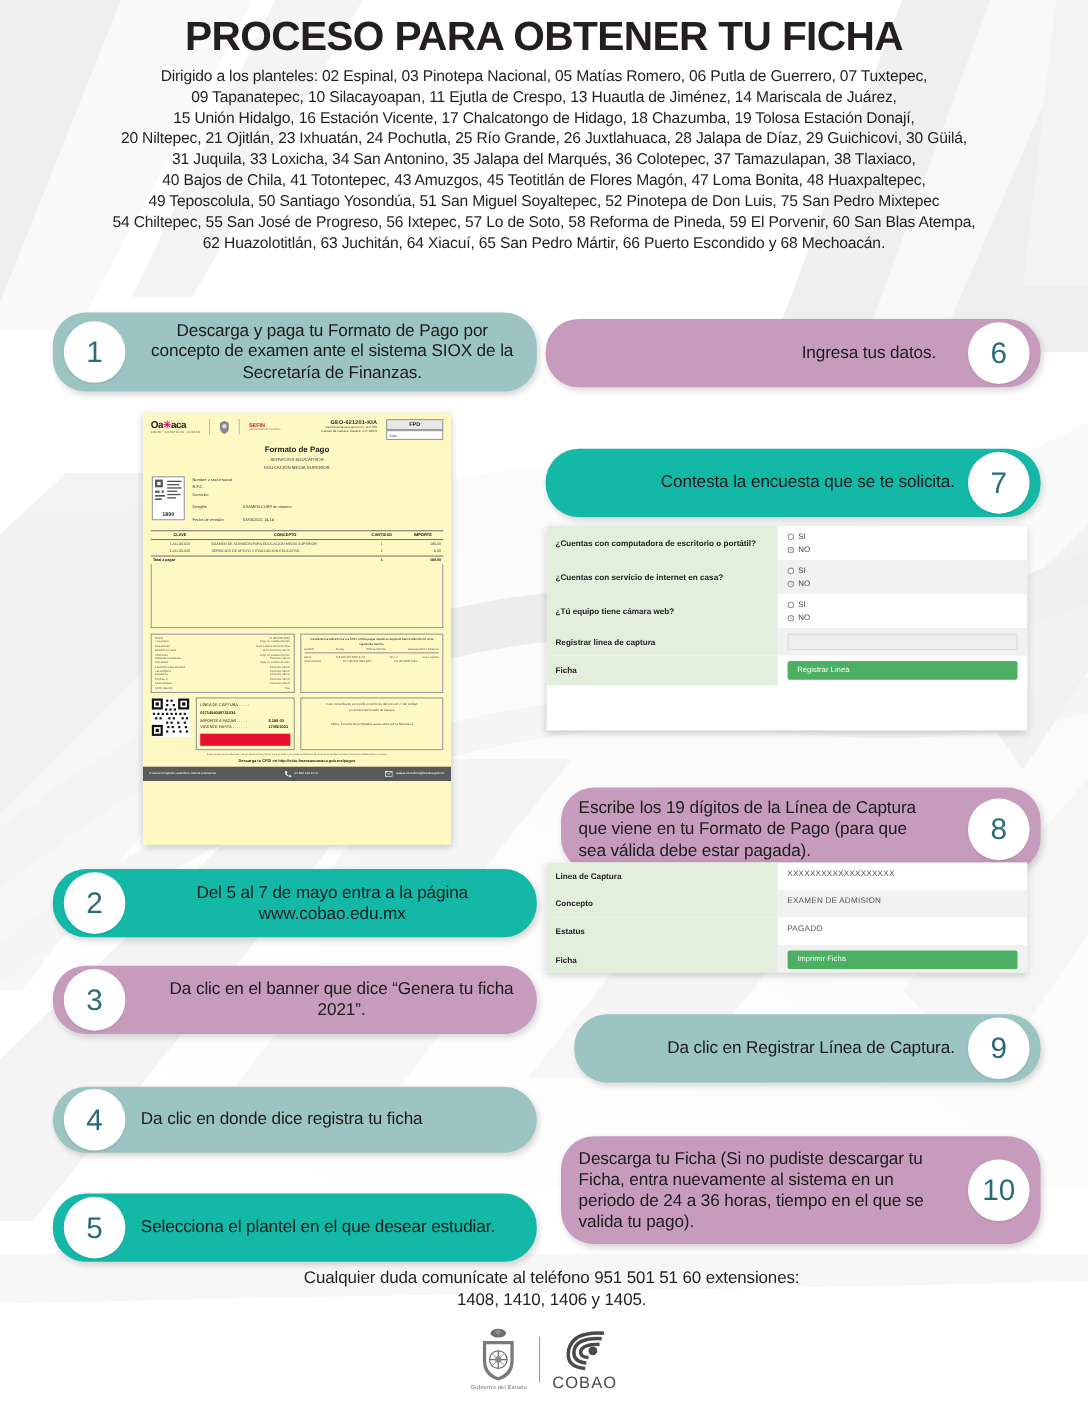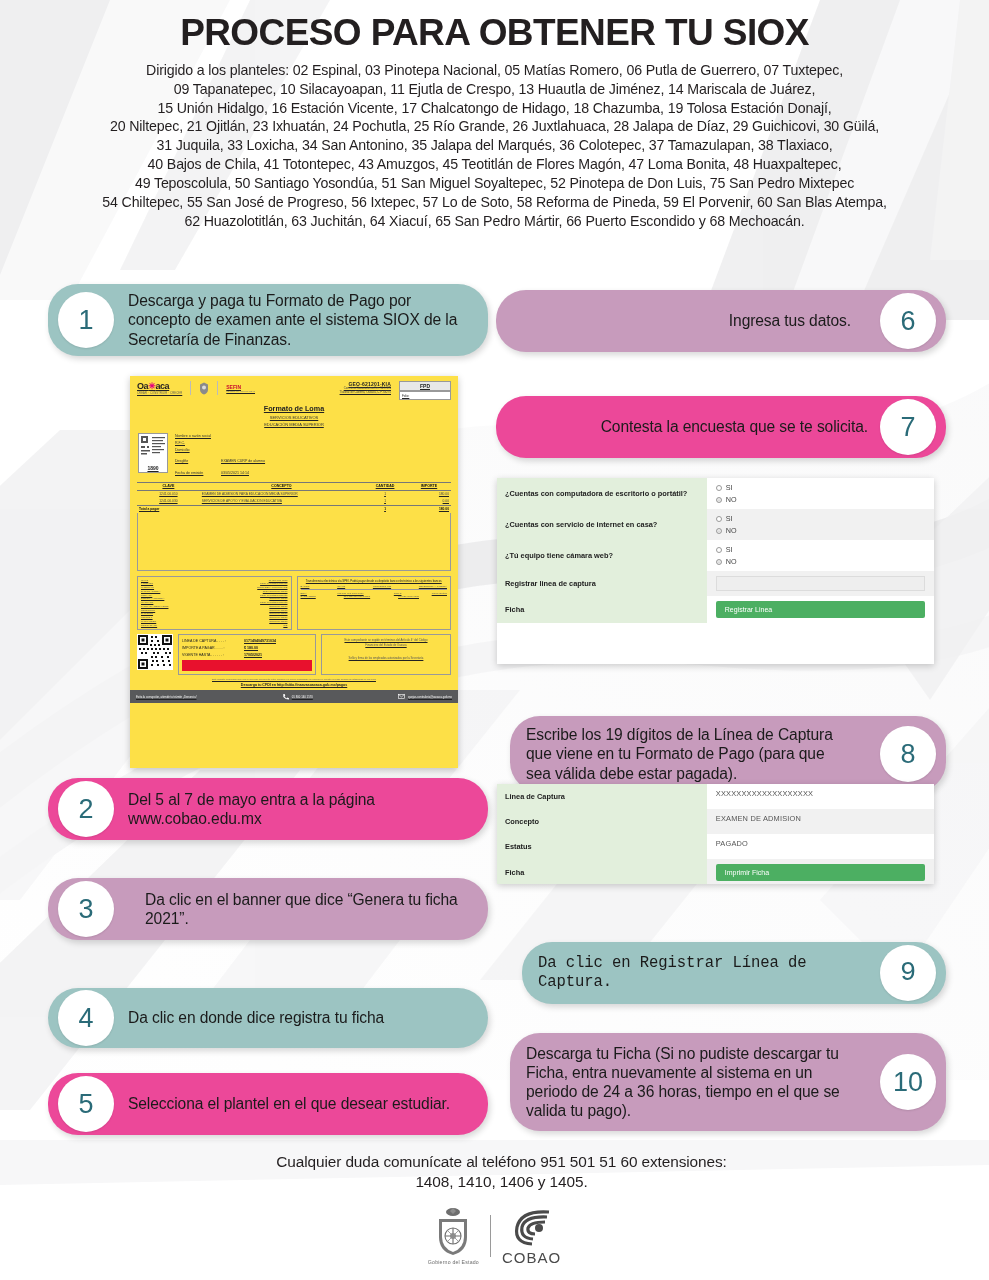--- a/index.html
+++ b/index.html
@@ -40,37 +40,38 @@
   .pill .num {
     width:56px; height:56px; border-radius:50%;
     background:#ffffff; color:#2a6b78;
     display:flex; align-items:center; justify-content:center;
     font-size:27px; font-weight:400; flex:none;
     box-shadow:0 1px 2px rgba(0,0,0,.10);
   }
   .pill .txt {
     font-size:15.6px; line-height:1.22; color:#1b1b1b;
     letter-spacing:-0.1px;
+    text-align:center;
   }
   .pill.left { }
   .pill.left .num { margin-left:10px; }
   .pill.left .txt { margin-left:14px; margin-right:12px; }
   .pill.right { justify-content:flex-end; }
   .pill.right .num { margin-right:10px; order:2; }
   .pill.right .txt { margin-right:12px; margin-left:16px; order:1; text-align:left; }
 
   .c-teal  { background:#9cc4c2; }
-  .c-tan   { background:#ec4899; }
+  .c-tan   { background:#14b8a6;margin-top:12px; }
   .c-mauve { background:#c79bbc;gap:17px; }
 
   
   .doc {
-    position:absolute; left:130px; top:376px; width:328px; height:392px;
-    background:#fde047; box-shadow:0 2px 7px rgba(0,0,0,.22);
-    font-size:3.3px; color:#222; overflow:hidden;text-decoration:underline;
+    position:absolute; left:130px; top:376px; width:280px; height:392px;
+    background:#fef9c3; box-shadow:0 2px 7px rgba(0,0,0,.22);
+    font-size:3.3px; color:#222; overflow:hidden;
   }
   .doc-top { display:flex; align-items:flex-start; padding:5px 7px 0; }
   .doc-logo { display:flex; align-items:center; gap:4px; }
   .oax { font-size:9px; font-weight:bold; color:#231f20; letter-spacing:-0.4px; line-height:1; }
   .oax .dot { color:#e3007e; }
   .oax-sub { font-size:2.6px; color:#555; letter-spacing:.2px; margin-top:1px; }
   .vline { width:1px; height:14px; background:#bbb; margin:0 4px; }
   .shield-sm { width:10px; height:13px; }
   .sefin { font-size:5px; font-weight:bold; color:#c8102e; line-height:1; }
   .sefin-sub { font-size:2.2px; color:#777; }
@@ -199,21 +200,21 @@
     <polygon points="560,880 700,880 620,980 480,980" fill="#f3f3f4"></polygon>
     <polygon points="250,940 400,940 320,1045 170,1045" fill="#f4f4f5"></polygon>
   </g>
 
   <polygon points="0,1140 989,1140 989,1165 0,1185" fill="#f7f7f8"></polygon>
 </svg>
 
 <div id="page">
 
   <div class="hdr">
-    <h1>PROCESO PARA OBTENER TU SIOX</h1>
+    <h1>PROCESO PARA OBTENER TU FICHA</h1>
     <div class="planteles">
       <span>Dirigido a los planteles: 02 Espinal, 03 Pinotepa Nacional, 05 Matías Romero, 06 Putla de Guerrero, 07 Tuxtepec,</span>
       <span>09 Tapanatepec, 10 Silacayoapan, 11 Ejutla de Crespo, 13 Huautla de Jiménez, 14 Mariscala de Juárez,</span>
       <span>15 Unión Hidalgo, 16 Estación Vicente, 17 Chalcatongo de Hidago, 18 Chazumba, 19 Tolosa Estación Donají,</span>
       <span>20 Niltepec, 21 Ojitlán, 23 Ixhuatán, 24 Pochutla, 25 Río Grande, 26 Juxtlahuaca, 28 Jalapa de Díaz, 29 Guichicovi, 30 Güilá,</span>
       <span>31 Juquila, 33 Loxicha, 34 San Antonino, 35 Jalapa del Marqués, 36 Colotepec, 37 Tamazulapan, 38 Tlaxiaco,</span>
       <span>40 Bajos de Chila, 41 Totontepec, 43 Amuzgos, 45 Teotitlán de Flores Magón, 47 Loma Bonita,  48 Huaxpaltepec,</span>
       <span>49 Teposcolula, 50 Santiago Yosondúa, 51 San Miguel Soyaltepec, 52 Pinotepa de Don Luis, 75 San Pedro Mixtepec</span>
       <span>54 Chiltepec, 55 San José de Progreso, 56 Ixtepec, 57 Lo de Soto,  58 Reforma de Pineda, 59 El Porvenir, 60 San Blas Atempa,</span>
       <span>62 Huazolotitlán, 63 Juchitán, 64 Xiacuí, 65 San Pedro Mártir, 66 Puerto Escondido y 68 Mechoacán.</span>
@@ -247,21 +248,21 @@
         <div class="rfcid">GEO-621201-KIA</div>
         <div class="addr">Carretera Oaxaca-Istmo Km. 11.5 S/N</div>
         <div class="addr">Tlalixtac de Cabrera, Oaxaca, C.P. 68270</div>
       </div>
       <div>
         <div class="fpd-box">FPD</div>
         <div class="fpd-folio">Folio:</div>
       </div>
     </div>
 
-    <div class="doc-title">Formato de Loma</div>
+    <div class="doc-title">Formato de Pago</div>
     <div class="doc-sub">SERVICIOS EDUCATIVOS</div>
     <div class="doc-sub">EDUCACIÓN MEDIA SUPERIOR</div>
 
     <div class="doc-party">
       <div class="qr-stamp">
         <svg width="26" height="22" viewBox="0 0 26 22">
           <rect width="26" height="22" fill="#fff"></rect>
           <g fill="#555">
             <rect x="1" y="1" width="7" height="7"></rect>
               <rect x="3" y="3" width="3" height="3" fill="#fff"></rect>
@@ -604,21 +605,21 @@
         </div>
     </div>
     <div class="frow alt">
       <div class="fq">Ficha</div>
       <div class="fa">
         <span class="btn-green">Imprimir Ficha</span>
       </div>
     </div>
   </div>
 
-  <div class="pill right c-teal" style="left:522px; top:942px; width:424px; height:62px;font-family:Liberation Mono, monospace;">
+  <div class="pill right c-teal" style="left:522px; top:922px; width:424px; height:62px;">
     <div class="txt">Da clic en Registrar Línea de Captura.</div>
     <div class="num">9</div>
   </div>
 
   <div class="pill right c-mauve" style="left:510px; top:1033px; width:436px; height:98px;">
     <div class="txt">Descarga tu Ficha (Si no pudiste descargar tu Ficha, entra nuevamente al sistema en un periodo de 24 a 36 horas, tiempo en el que se valida tu pago).</div>
     <div class="num">10</div>
   </div>
 
   <div class="foot">

